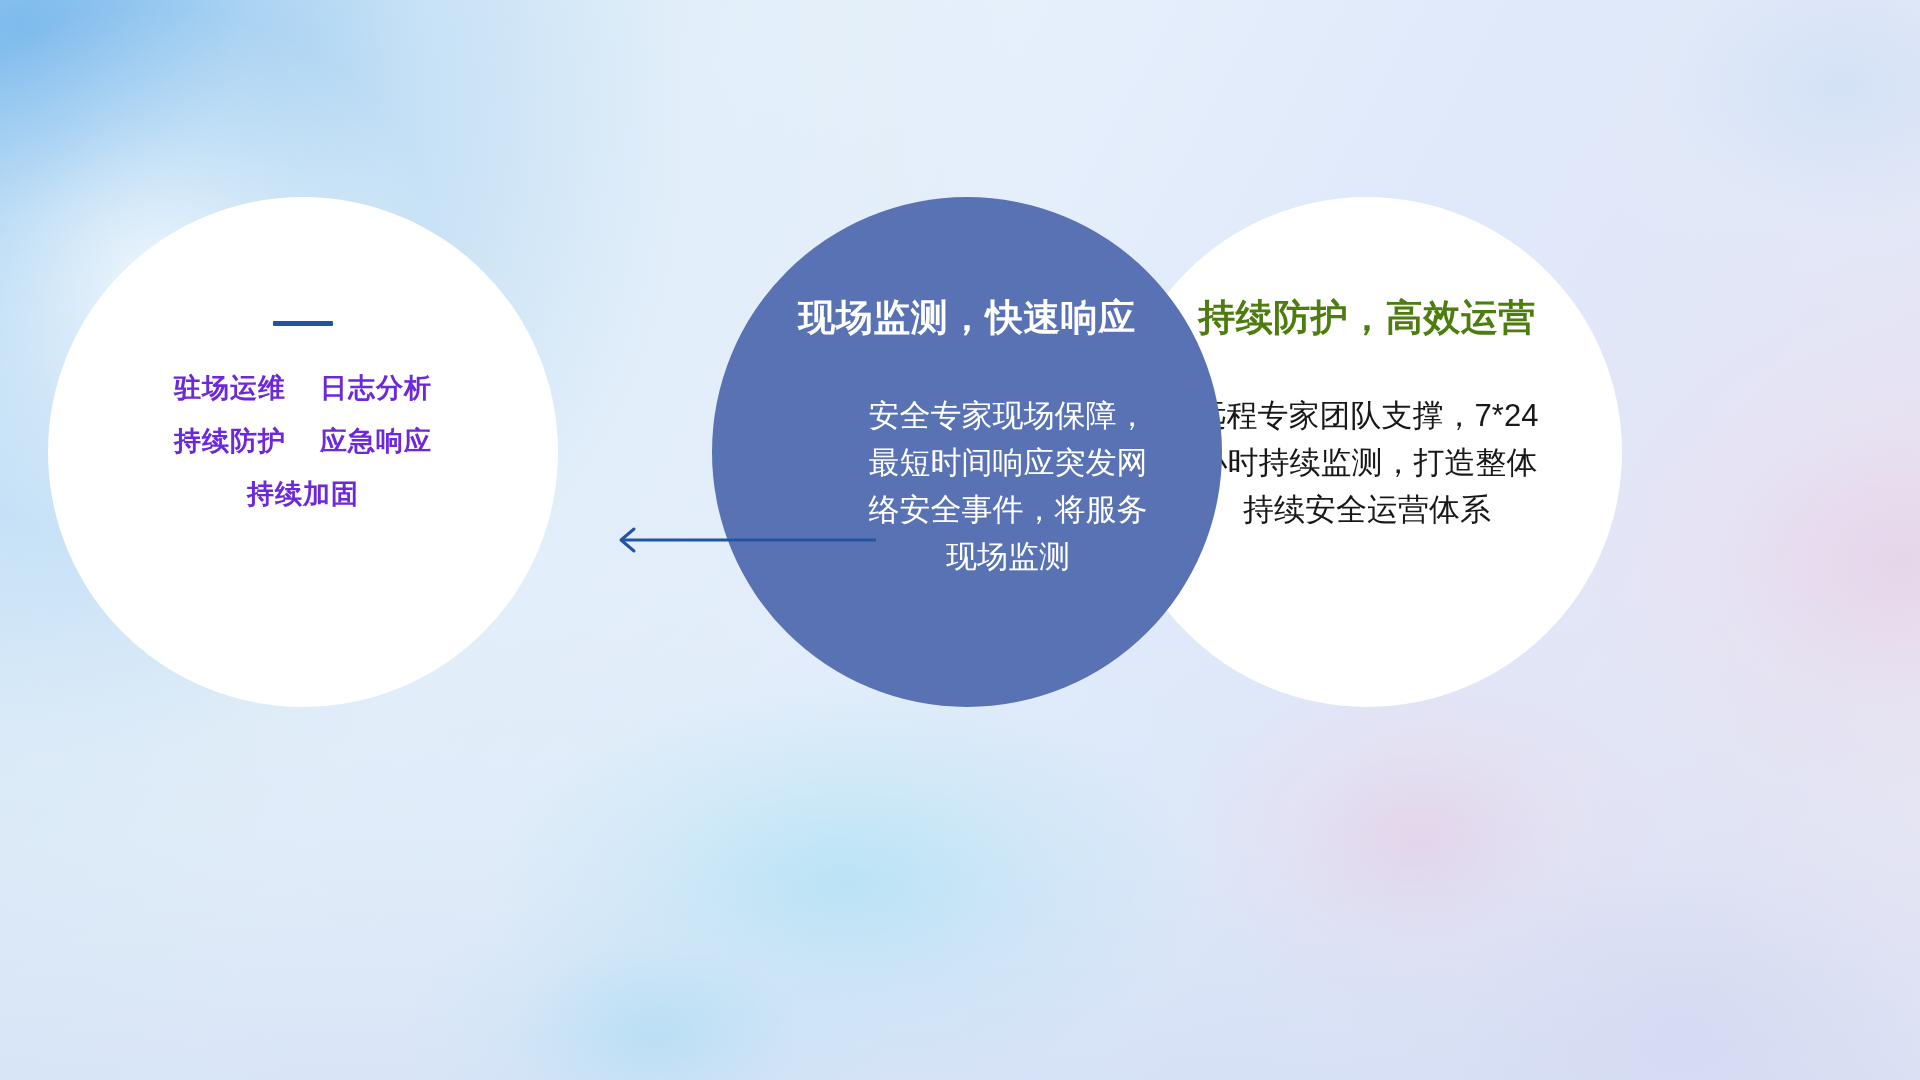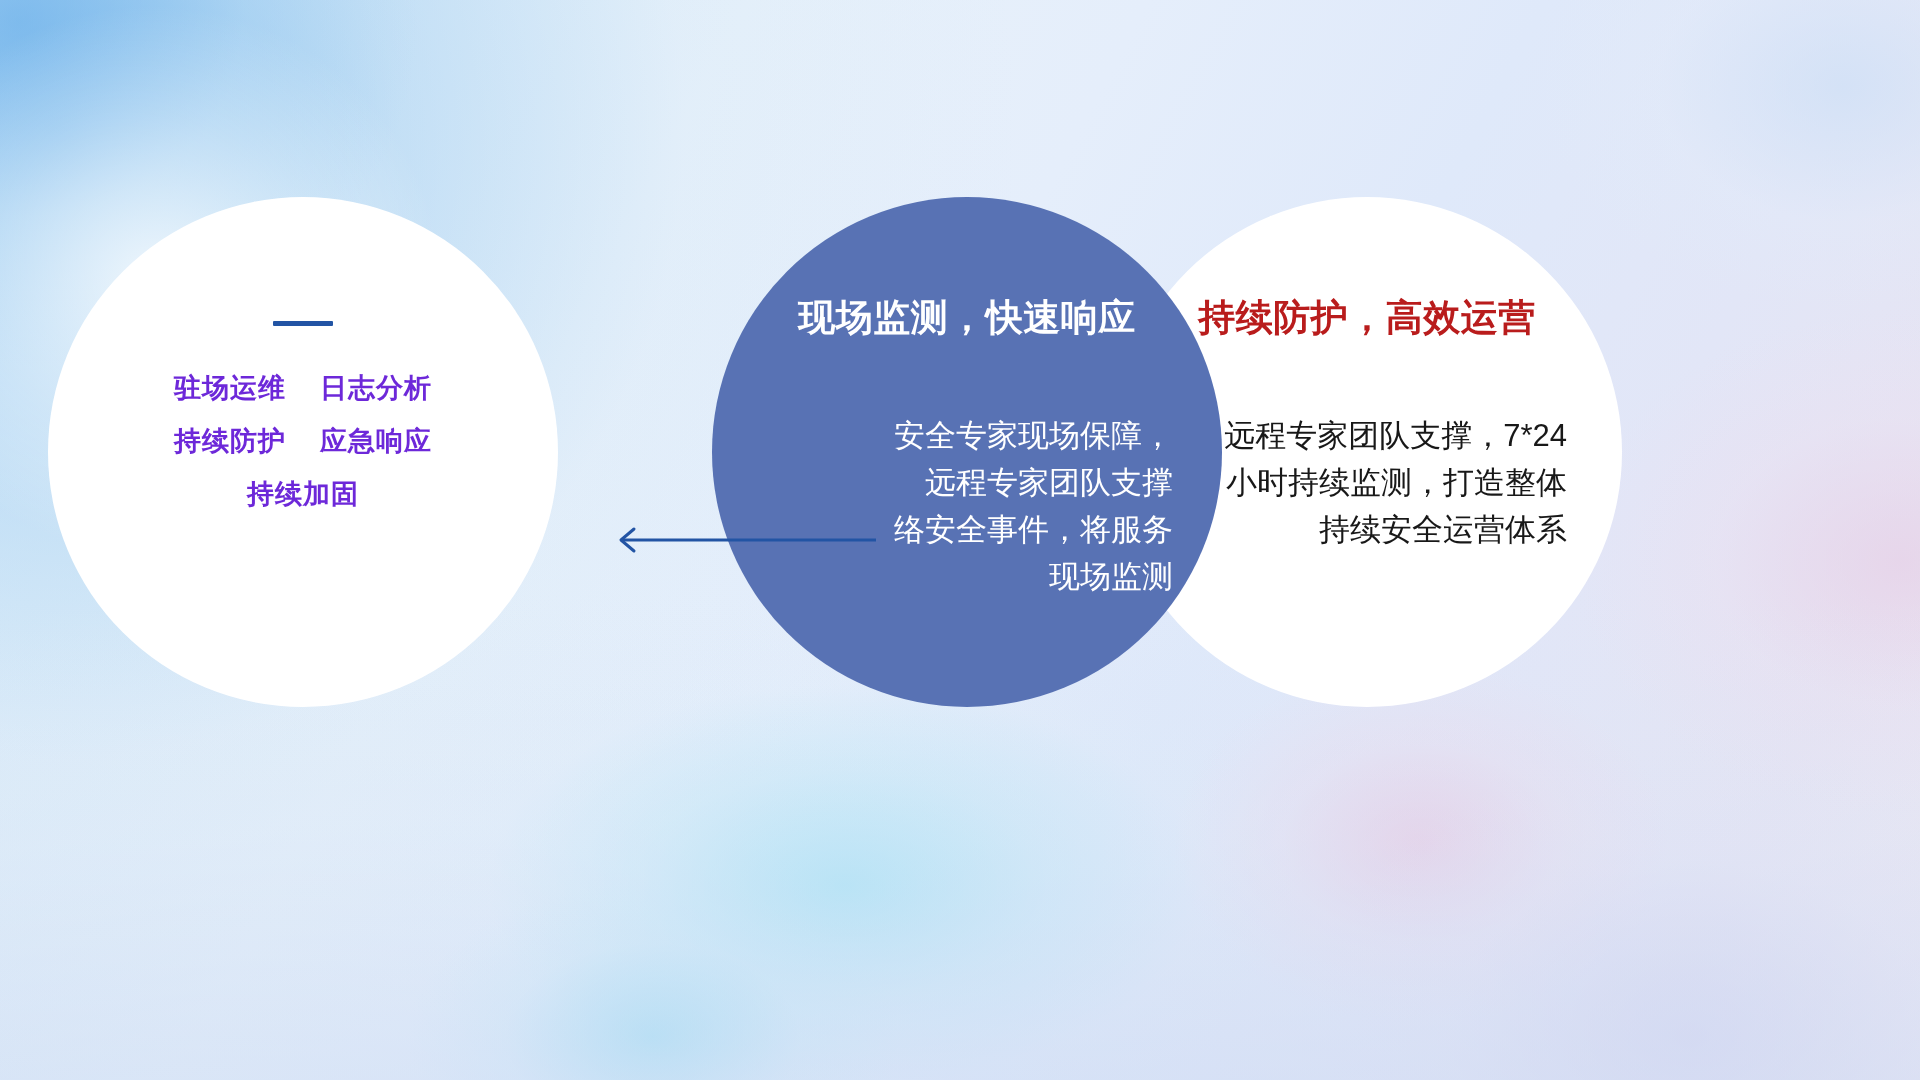--- a/index.html
+++ b/index.html
@@ -166,29 +166,29 @@
     font-weight: bold;
     letter-spacing: 0.5px;
     white-space: nowrap;
     line-height: 1.15;
   }
   #circle-center .circ-title {
     color: #ffffff;
     margin-top: 100px;
   }
   #circle-right .circ-title {
-    color: #b91c1c;
+    color: #4d7c0f;
     margin-top: 100px;
   }
 
   .circ-body {
     font-size: 31px;
     line-height: 1.52;
-    text-align: right;
-    margin-top: 72px;
+    text-align: center;
+    margin-top: 52px;
   }
   #circle-center .circ-body {
     color: #ffffff;
     width: 330px;
     margin-left: 82px;
   }
   #circle-right .circ-body {
     color: #181818;
     width: 400px;
   }
@@ -226,21 +226,21 @@
       <div>远程专家团队支撑，7*24</div>
       <div>小时持续监测，打造整体</div>
       <div>持续安全运营体系</div>
     </div>
   </div>
 
   <div class="circle" id="circle-center">
     <div class="circ-title">现场监测，快速响应</div>
     <div class="circ-body">
       <div>安全专家现场保障，</div>
-      <div>远程专家团队支撑</div>
+      <div>最短时间响应突发网</div>
       <div>络安全事件，将服务</div>
       <div>现场监测</div>
     </div>
   </div>
 
   <div class="circle" id="circle-left">
     <div class="accent-rule"></div>
     <div class="left-lines">
       <div class="left-line"><span>驻场运维</span><span class="gap-wide"></span><span>日志分析</span></div>
       <div class="left-line"><span>持续防护</span><span class="gap-wide"></span><span>应急响应</span></div>

